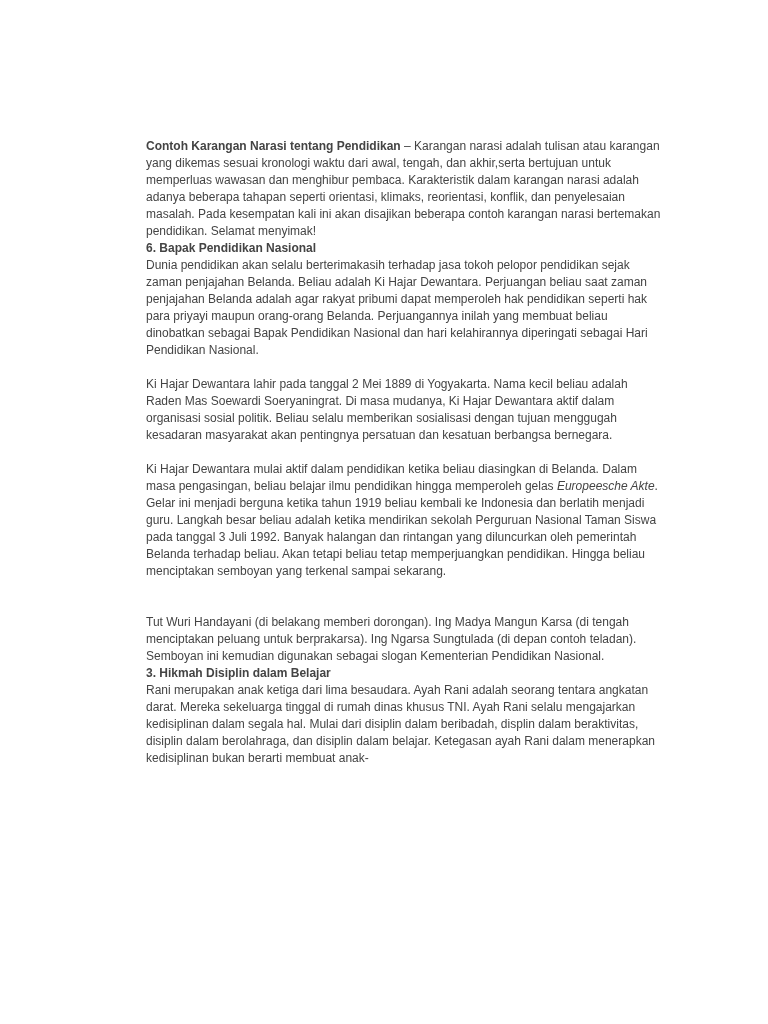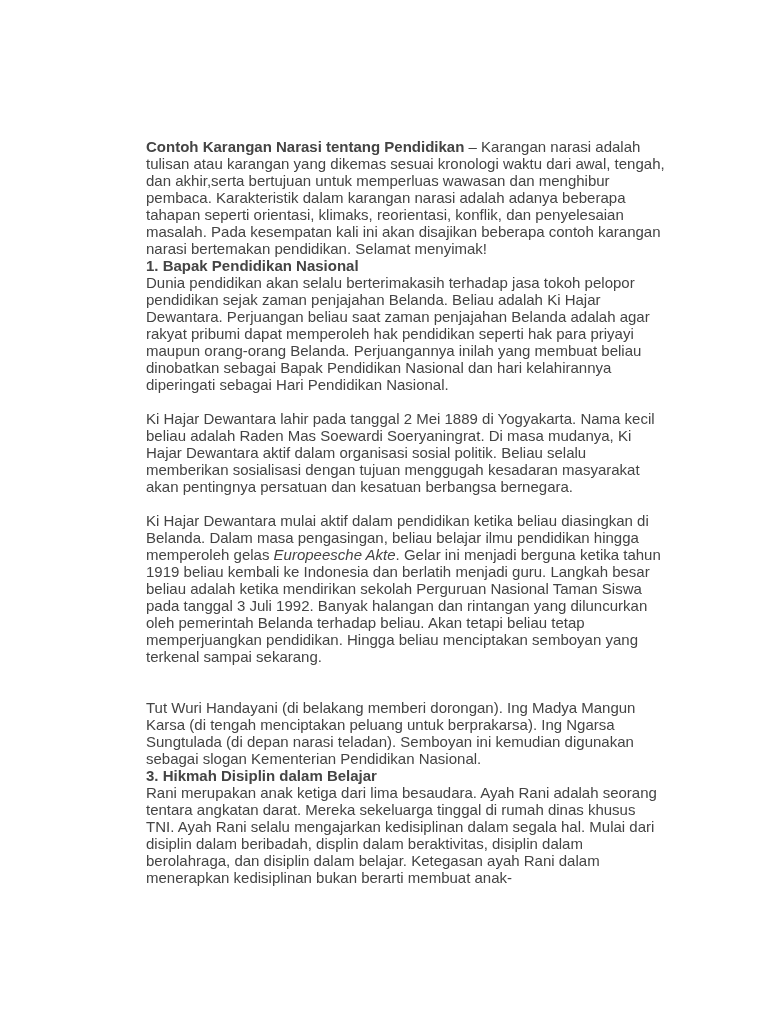--- a/index.html
+++ b/index.html
@@ -12,21 +12,21 @@
       height: 1024px;
       position: relative;
       overflow: hidden;
     }
     .page {
       position: absolute;
       left: 146px;
       top: 138px;
       width: 520px;
       font-family: "Liberation Sans", sans-serif;
-      font-size: 15px;
+      font-size: 12px;
       line-height: 17px;
       color: #444444;
     }
     .para {
       margin: 0;
       padding: 0;
     }
     .gap {
       height: 17px;
     }
@@ -45,33 +45,33 @@
       margin-top: 21px;
     }
   </style>
 </head>
 <body>
 
 <div class="page">
 
   <p class="para"><span class="lead-title">Contoh Karangan Narasi tentang Pendidikan</span><span> – </span><span>Karangan narasi adalah tulisan atau karangan yang dikemas sesuai kronologi waktu dari awal, tengah, dan akhir,serta bertujuan untuk memperluas wawasan dan menghibur pembaca. Karakteristik dalam karangan narasi adalah adanya beberapa tahapan seperti orientasi, klimaks, reorientasi, konflik, dan penyelesaian masalah. Pada kesempatan kali ini akan disajikan beberapa contoh karangan narasi bertemakan pendidikan. Selamat menyimak!</span></p>
 
-  <p class="heading">1. Bapak Pendidikan Nasional</p>
+  <p class="heading">6. Bapak Pendidikan Nasional</p>
 
   <p class="para">Dunia pendidikan akan selalu berterimakasih terhadap jasa tokoh pelopor pendidikan sejak zaman penjajahan Belanda. Beliau adalah Ki Hajar Dewantara. Perjuangan beliau saat zaman penjajahan Belanda adalah agar rakyat pribumi dapat memperoleh hak pendidikan seperti hak para priyayi maupun orang-orang Belanda. Perjuangannya inilah yang membuat beliau dinobatkan sebagai Bapak Pendidikan Nasional dan hari kelahirannya diperingati sebagai Hari Pendidikan Nasional.</p>
 
   <div class="gap"></div>
 
   <p class="para">Ki Hajar Dewantara lahir pada tanggal 2 Mei 1889 di Yogyakarta. Nama kecil beliau adalah Raden Mas Soewardi Soeryaningrat. Di masa mudanya, Ki Hajar Dewantara aktif dalam organisasi sosial politik. Beliau selalu memberikan sosialisasi dengan tujuan menggugah kesadaran masyarakat akan pentingnya persatuan dan kesatuan berbangsa bernegara.</p>
 
   <div class="gap"></div>
 
   <p class="para"><span>Ki Hajar Dewantara mulai aktif dalam pendidikan ketika beliau diasingkan di Belanda. Dalam masa pengasingan, beliau belajar ilmu pendidikan hingga memperoleh gelas </span><span class="italic">Europeesche Akte</span><span>. Gelar ini menjadi berguna ketika tahun 1919 beliau kembali ke Indonesia dan berlatih menjadi guru. Langkah besar beliau adalah ketika mendirikan sekolah Perguruan Nasional Taman Siswa pada tanggal 3 Juli 1992. Banyak halangan dan rintangan yang diluncurkan oleh pemerintah Belanda terhadap beliau. Akan tetapi beliau tetap memperjuangkan pendidikan. Hingga beliau menciptakan semboyan yang terkenal sampai sekarang.</span></p>
 
   <div class="gap2"></div>
 
-  <p class="para">Tut Wuri Handayani (di belakang memberi dorongan). Ing Madya Mangun Karsa (di tengah menciptakan peluang untuk berprakarsa). Ing Ngarsa Sungtulada (di depan narasi teladan). Semboyan ini kemudian digunakan sebagai slogan Kementerian Pendidikan Nasional.</p>
+  <p class="para">Tut Wuri Handayani (di belakang memberi dorongan). Ing Madya Mangun Karsa (di tengah menciptakan peluang untuk berprakarsa). Ing Ngarsa Sungtulada (di depan contoh teladan). Semboyan ini kemudian digunakan sebagai slogan Kementerian Pendidikan Nasional.</p>
 
   <p class="heading">3. Hikmah Disiplin dalam Belajar</p>
 
   <p class="para">Rani merupakan anak ketiga dari lima besaudara. Ayah Rani adalah seorang tentara angkatan darat. Mereka sekeluarga tinggal di rumah dinas khusus TNI. Ayah Rani selalu mengajarkan kedisiplinan dalam segala hal. Mulai dari disiplin dalam beribadah, displin dalam beraktivitas, disiplin dalam berolahraga, dan disiplin dalam belajar. Ketegasan ayah Rani dalam menerapkan kedisiplinan bukan berarti membuat anak-</p>
 
 </div>
 
 </body></html>

